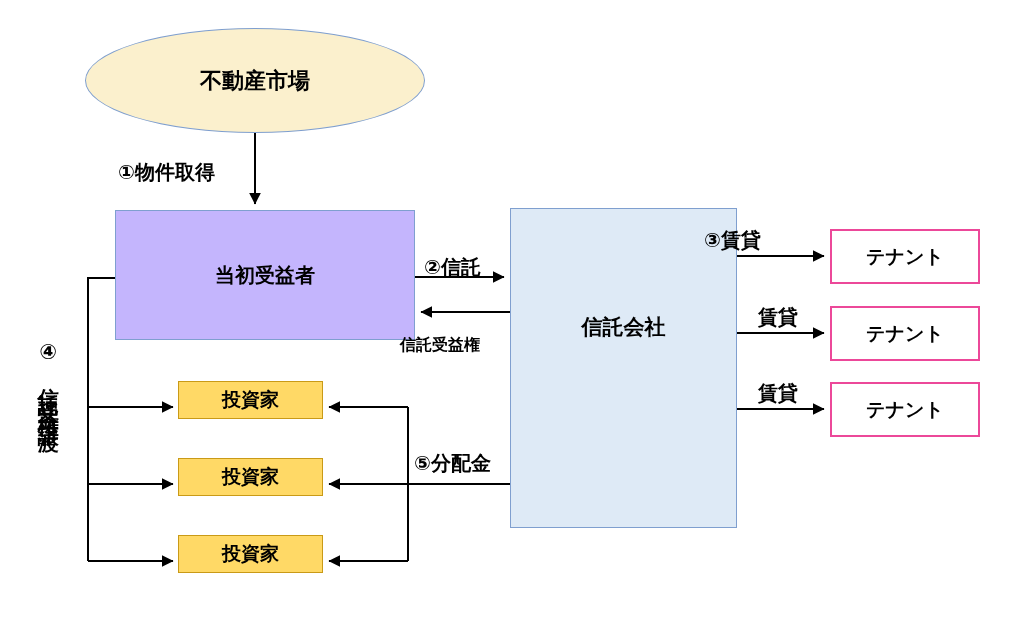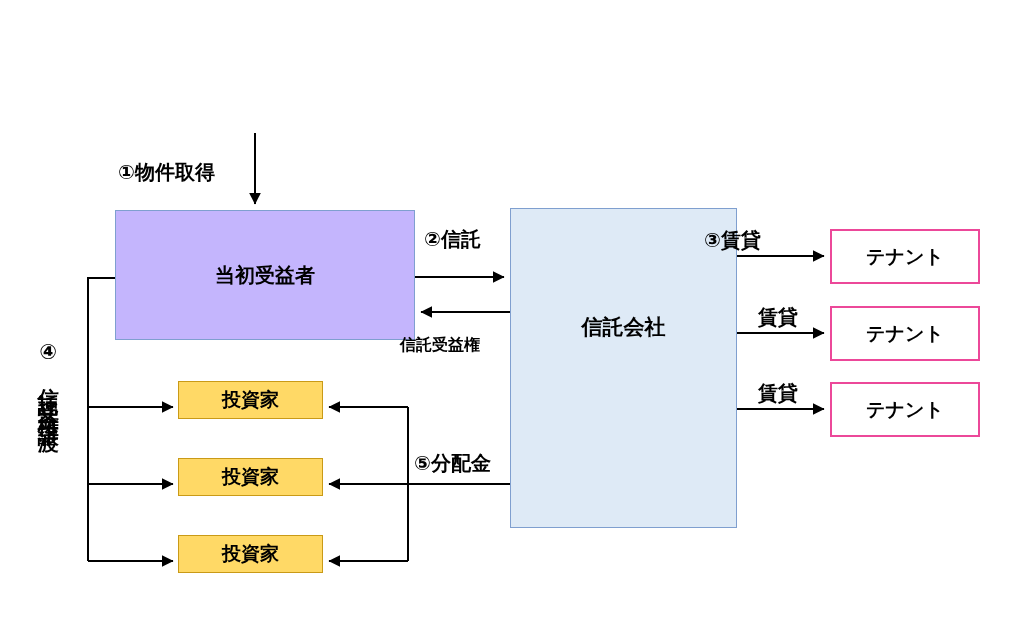--- a/index.html
+++ b/index.html
@@ -111,36 +111,37 @@
     <path d="M88,407 L173,407" stroke="#000" stroke-width="2" fill="none" marker-end="url(#ah)"></path>
     <path d="M88,484 L173,484" stroke="#000" stroke-width="2" fill="none" marker-end="url(#ah)"></path>
     <path d="M88,561 L173,561" stroke="#000" stroke-width="2" fill="none" marker-end="url(#ah)"></path>
 
     <path d="M408,407 L408,561" stroke="#000" stroke-width="2" fill="none"></path>
     <path d="M408,407 L329,407" stroke="#000" stroke-width="2" fill="none" marker-end="url(#ah)"></path>
     <path d="M510,484 L329,484" stroke="#000" stroke-width="2" fill="none" marker-end="url(#ah)"></path>
     <path d="M408,561 L329,561" stroke="#000" stroke-width="2" fill="none" marker-end="url(#ah)"></path>
   </svg>
 
+  <div class="node ellipse">不動産市場</div>
 
   <div class="node beneficiary">当初受益者</div>
 
   <div class="node trustco">信託会社</div>
 
   <div class="node tenant t1">テナント</div>
   <div class="node tenant t2">テナント</div>
   <div class="node tenant t3">テナント</div>
 
   <div class="node investor i1">投資家</div>
   <div class="node investor i2">投資家</div>
   <div class="node investor i3">投資家</div>
 
   <div class="lbl" style="left:118px; top:161px;">①物件取得</div>
 
-  <div class="lbl" style="left:424px; top:228px;">②信託</div>
+  <div class="lbl" style="left:424px; top:256px;">②信託</div>
 
   <div class="lbl lbl-small" style="left:400px; top:318px;margin-top:18px;">信託受益権</div>
 
   <div class="lbl" style="left:704px; top:229px;">③賃貸</div>
   <div class="lbl" style="left:758px; top:306px;">賃貸</div>
   <div class="lbl" style="left:758px; top:382px;">賃貸</div>
 
   <div class="lbl lbl-vert" style="left:36px; top:340px;">④信託受益権譲渡</div>
 
   <div class="lbl" style="left:414px; top:452px;">⑤分配金</div>

